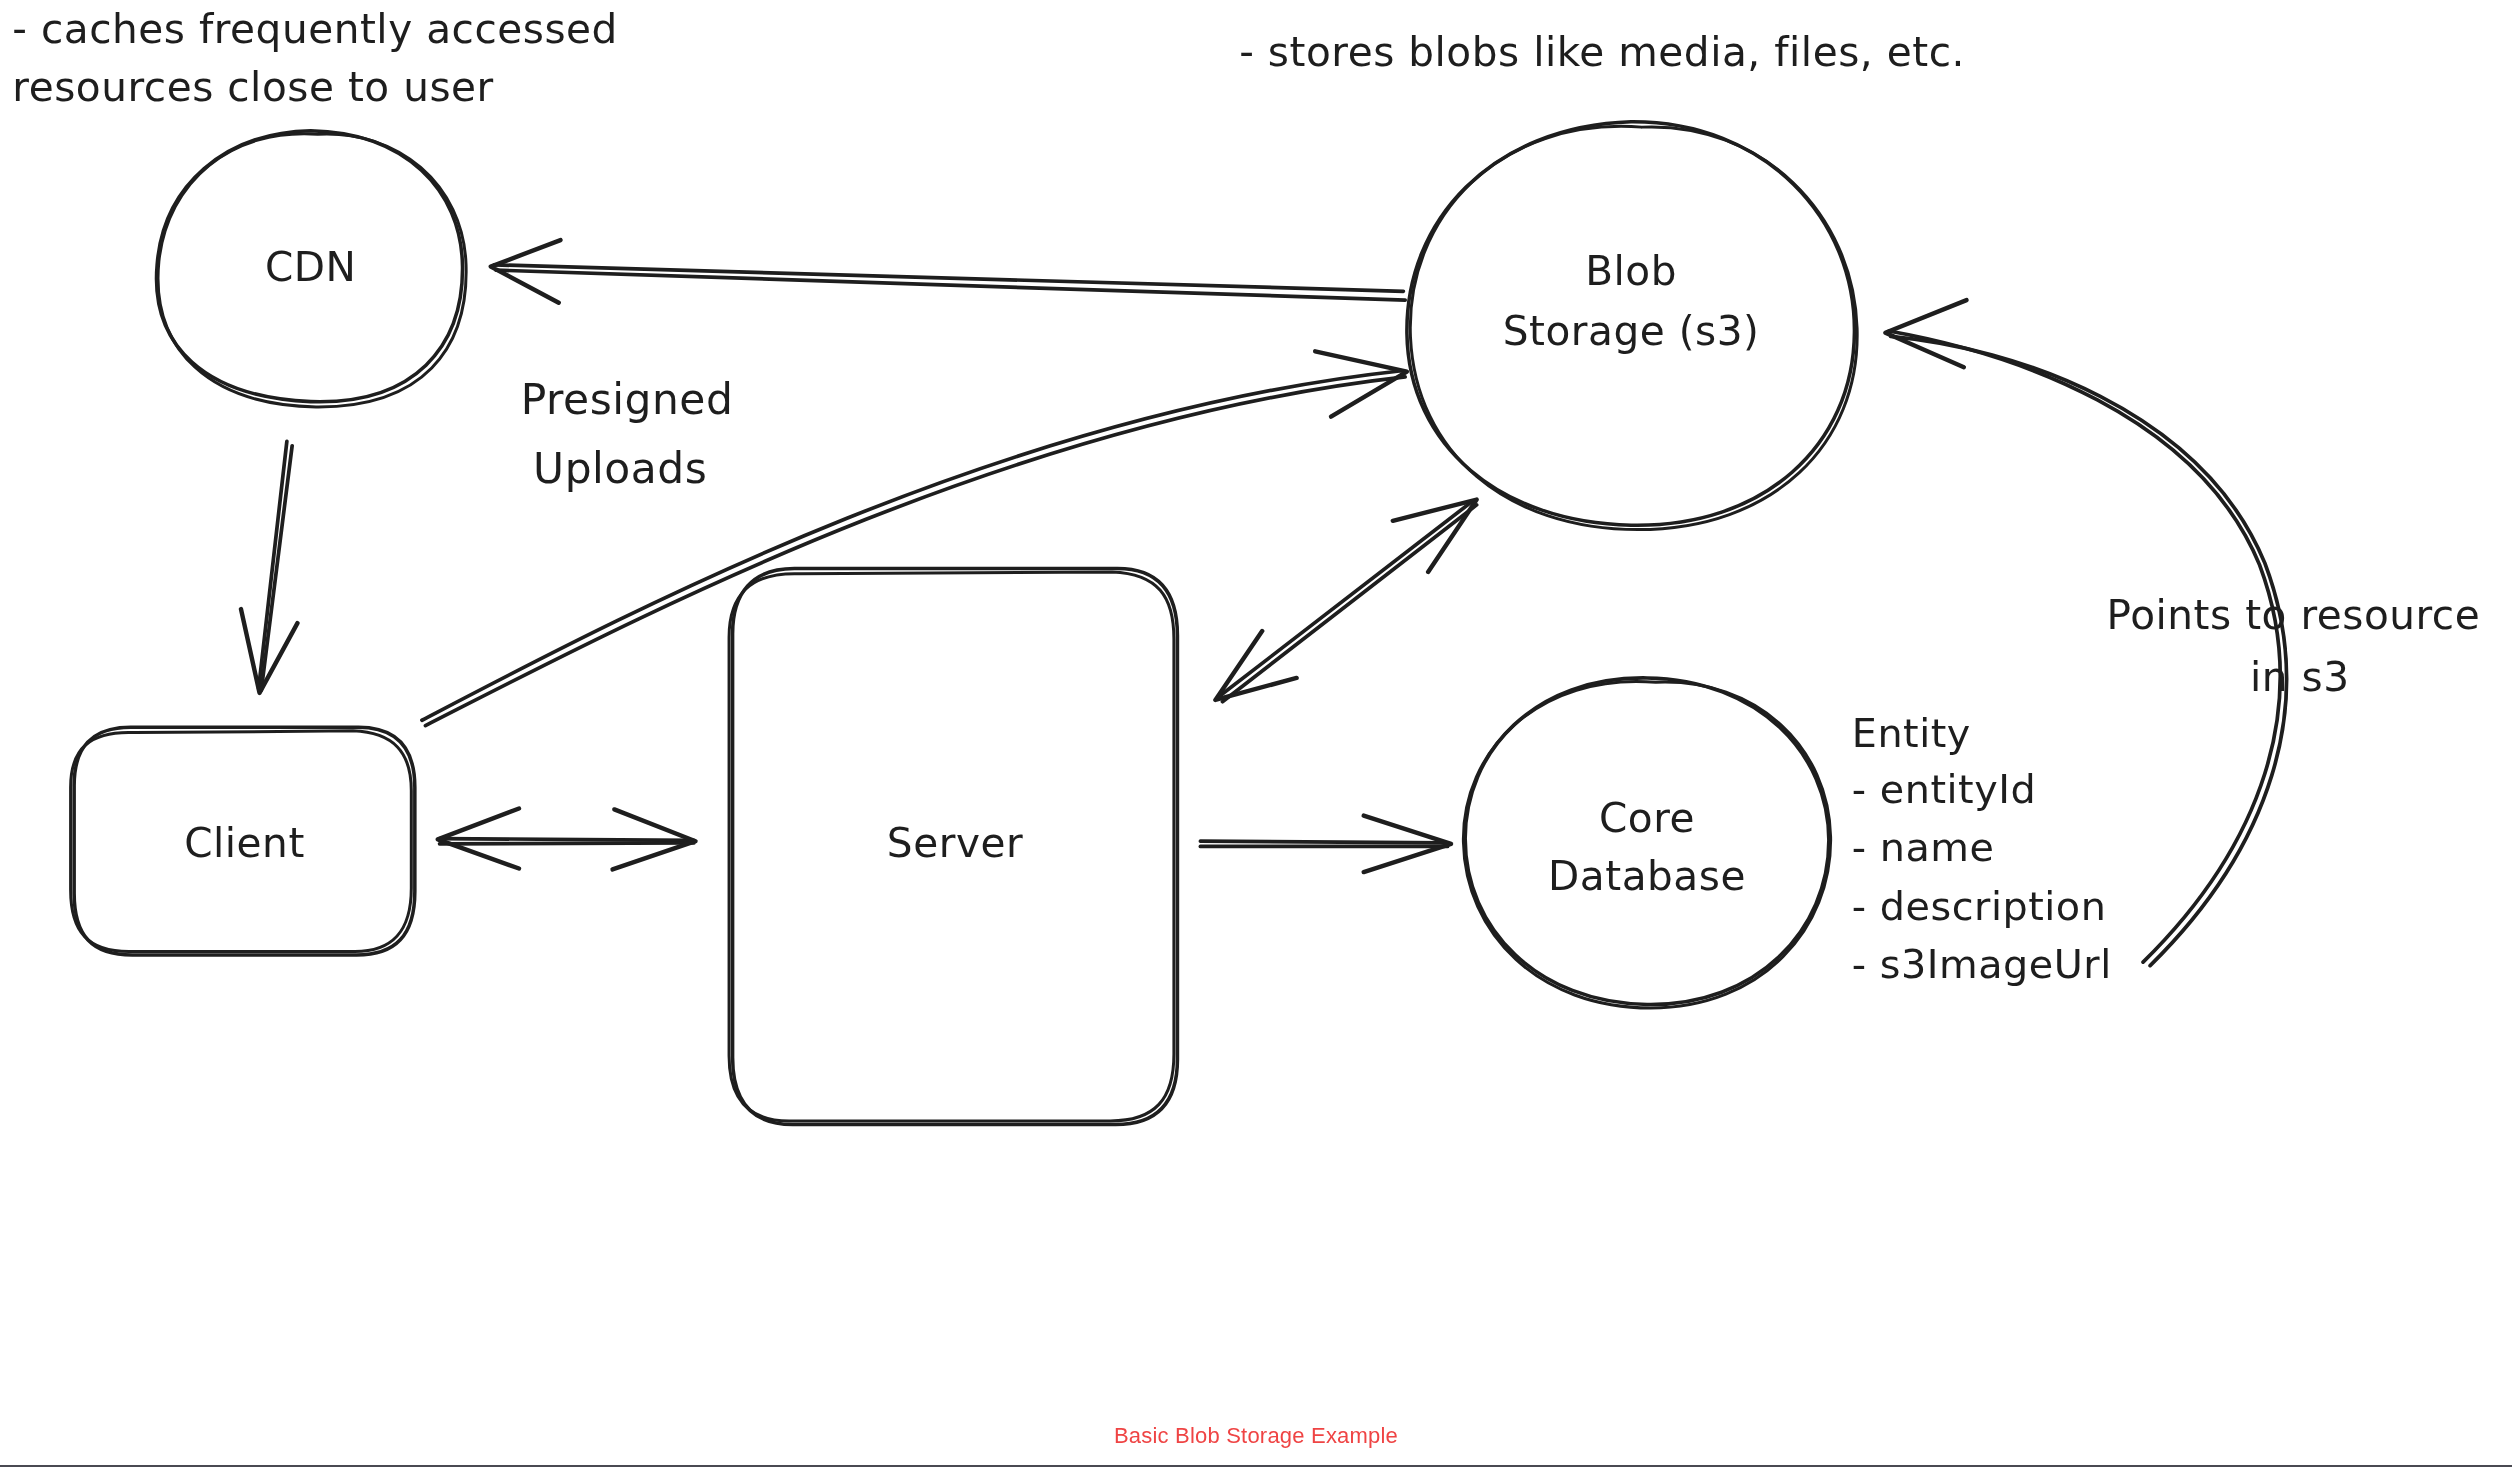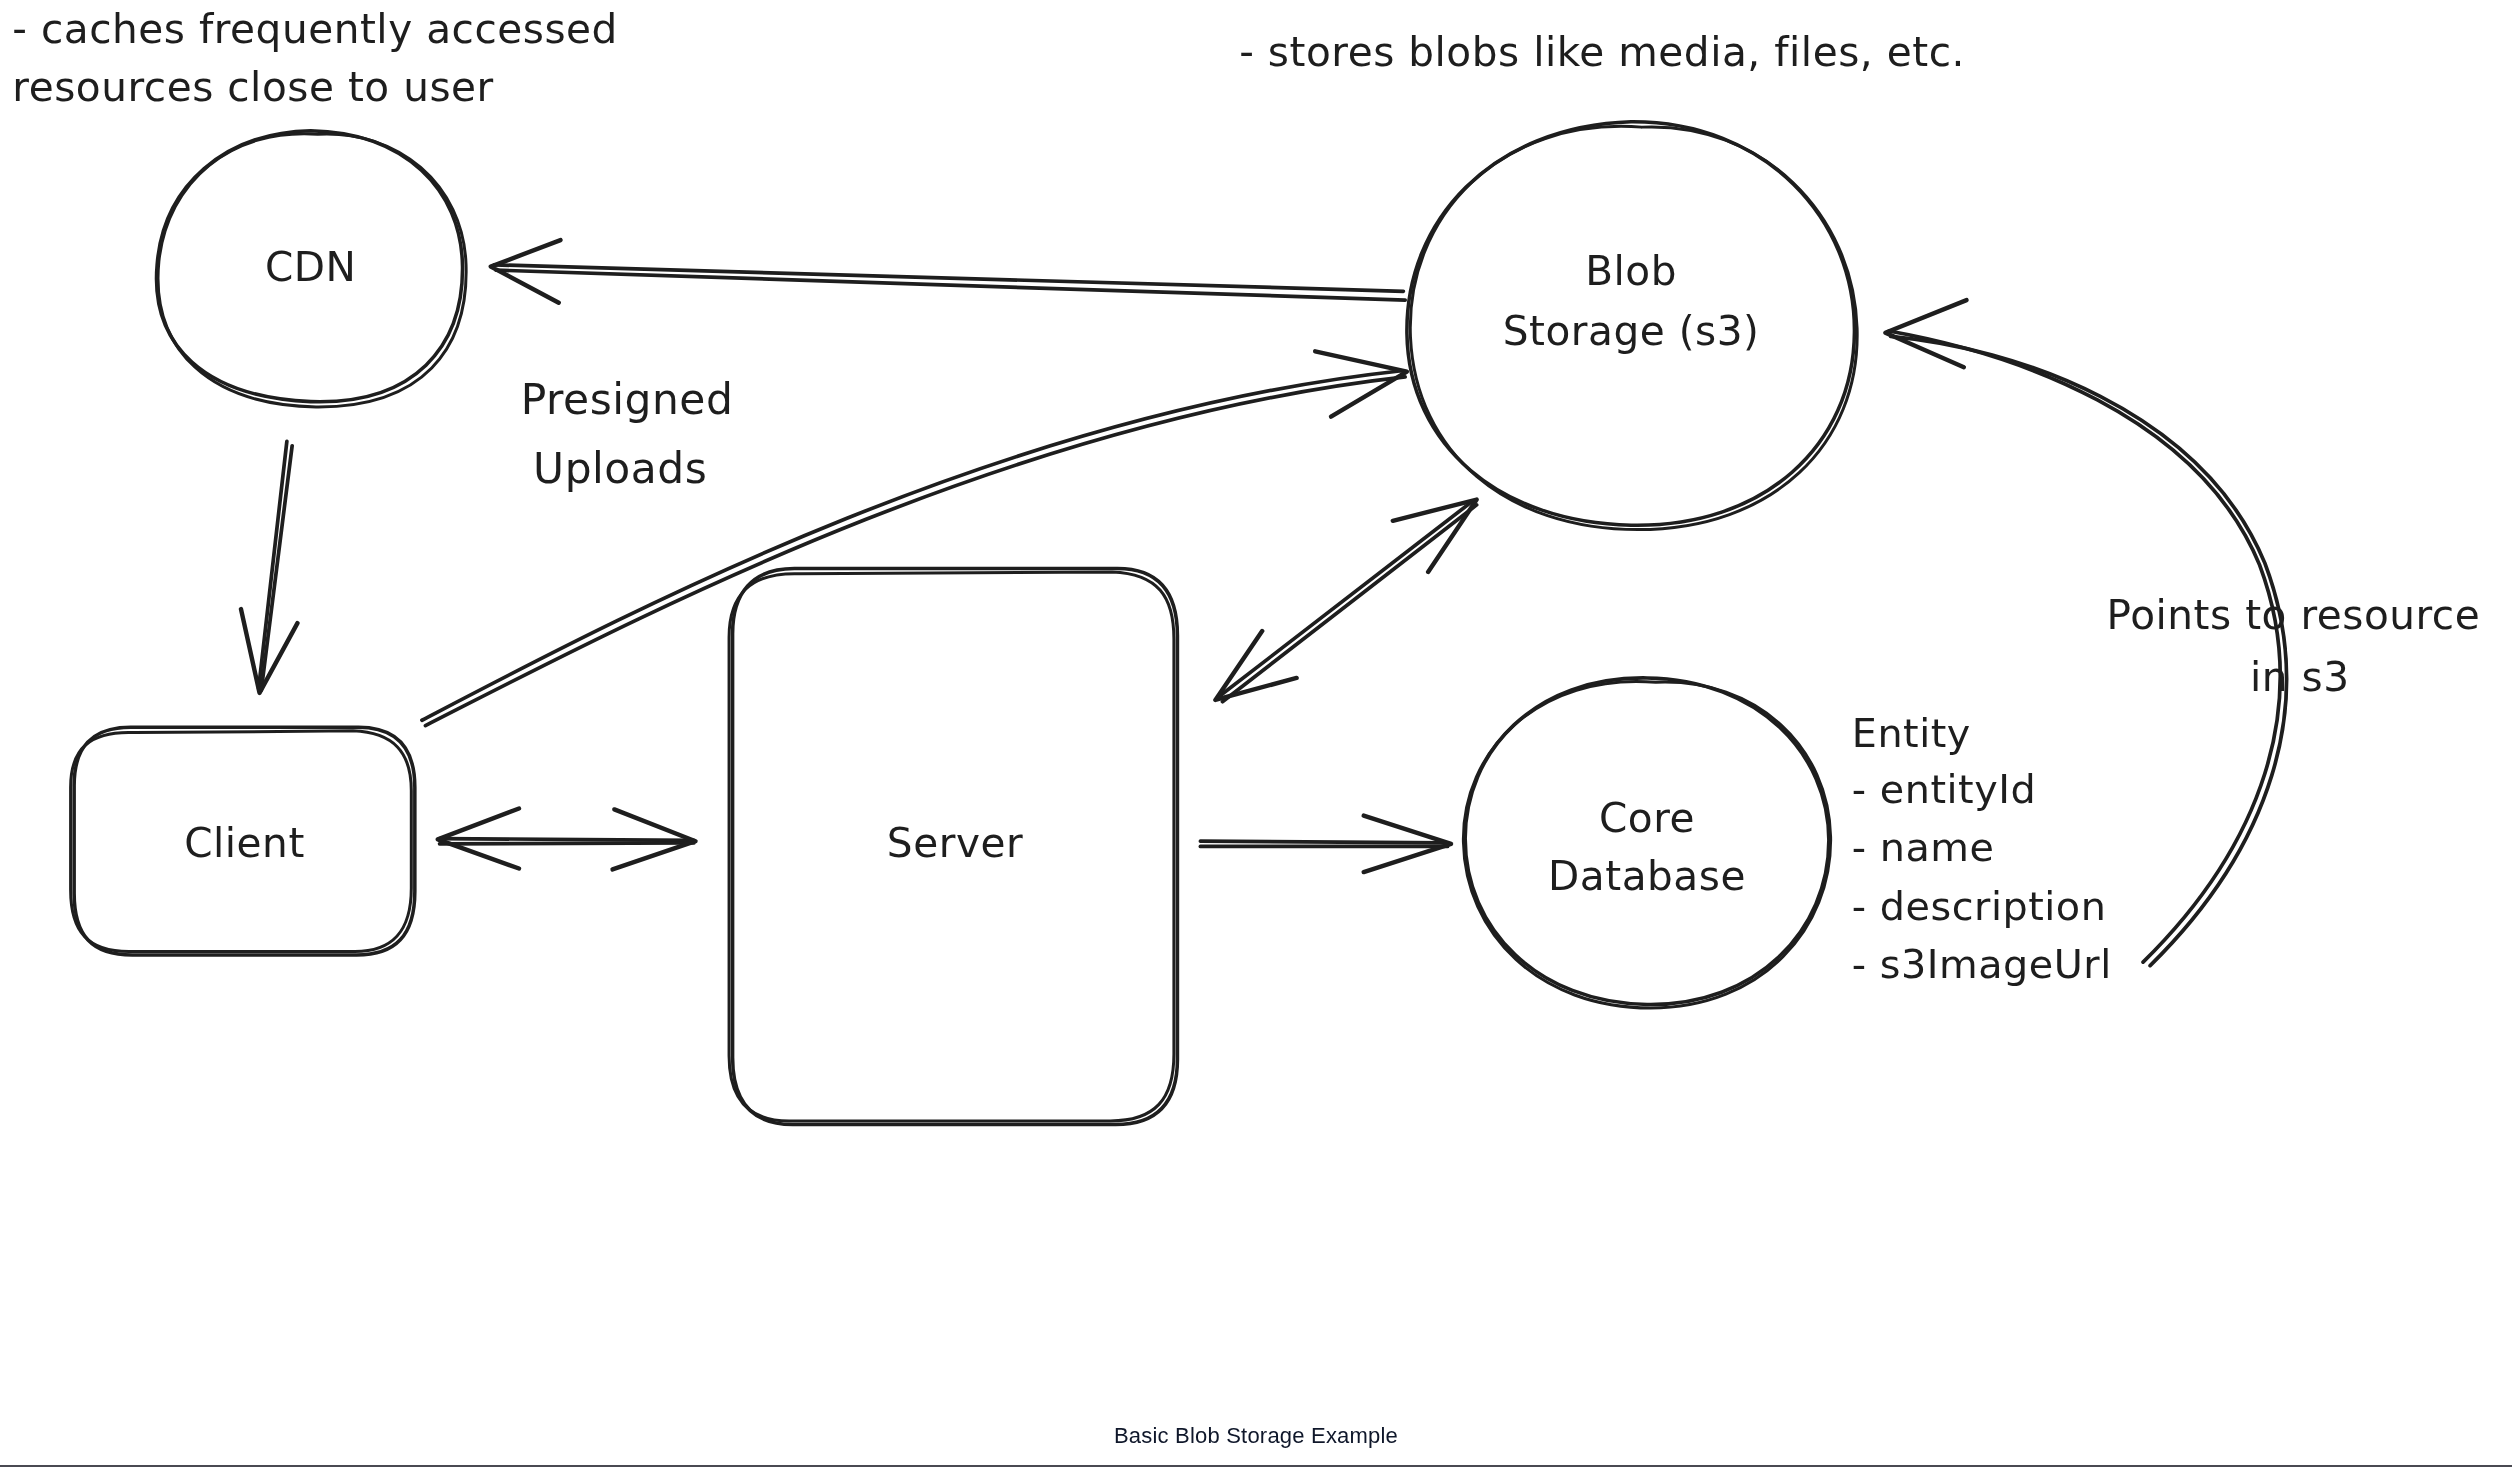--- a/index.html
+++ b/index.html
@@ -87,21 +87,21 @@
     text-anchor: start;
   }
   .footer-caption {
     position: absolute;
     left: 0;
     right: 0;
     top: 1423px;
     text-align: center;
     font-family: "Liberation Sans", sans-serif;
     font-size: 22px;
-    color: #0f172a;
+    color: #ef4444;
     letter-spacing: 0.2px;
   }
   .bottom-rule {
     position: absolute;
     left: 0;
     right: 0;
     bottom: 0;
     height: 1.8px;
     background: #4a4a52;
   }

